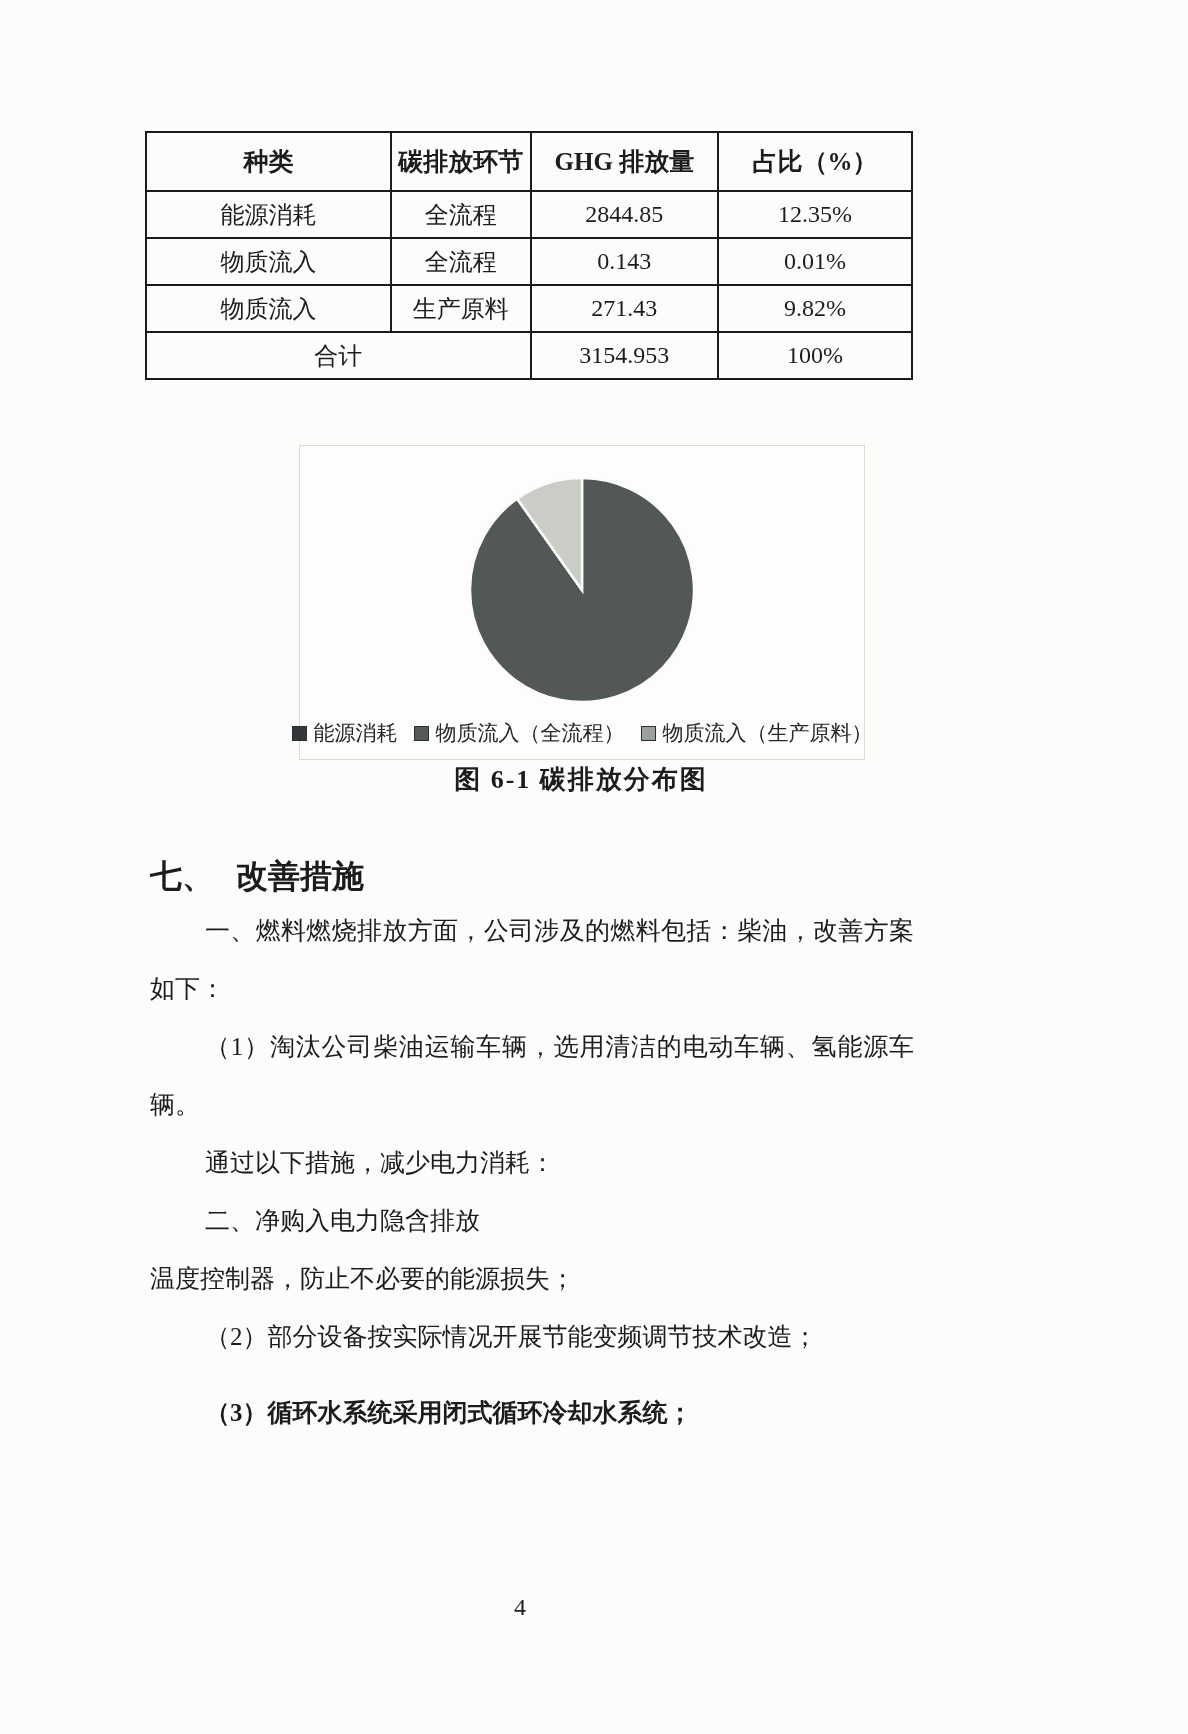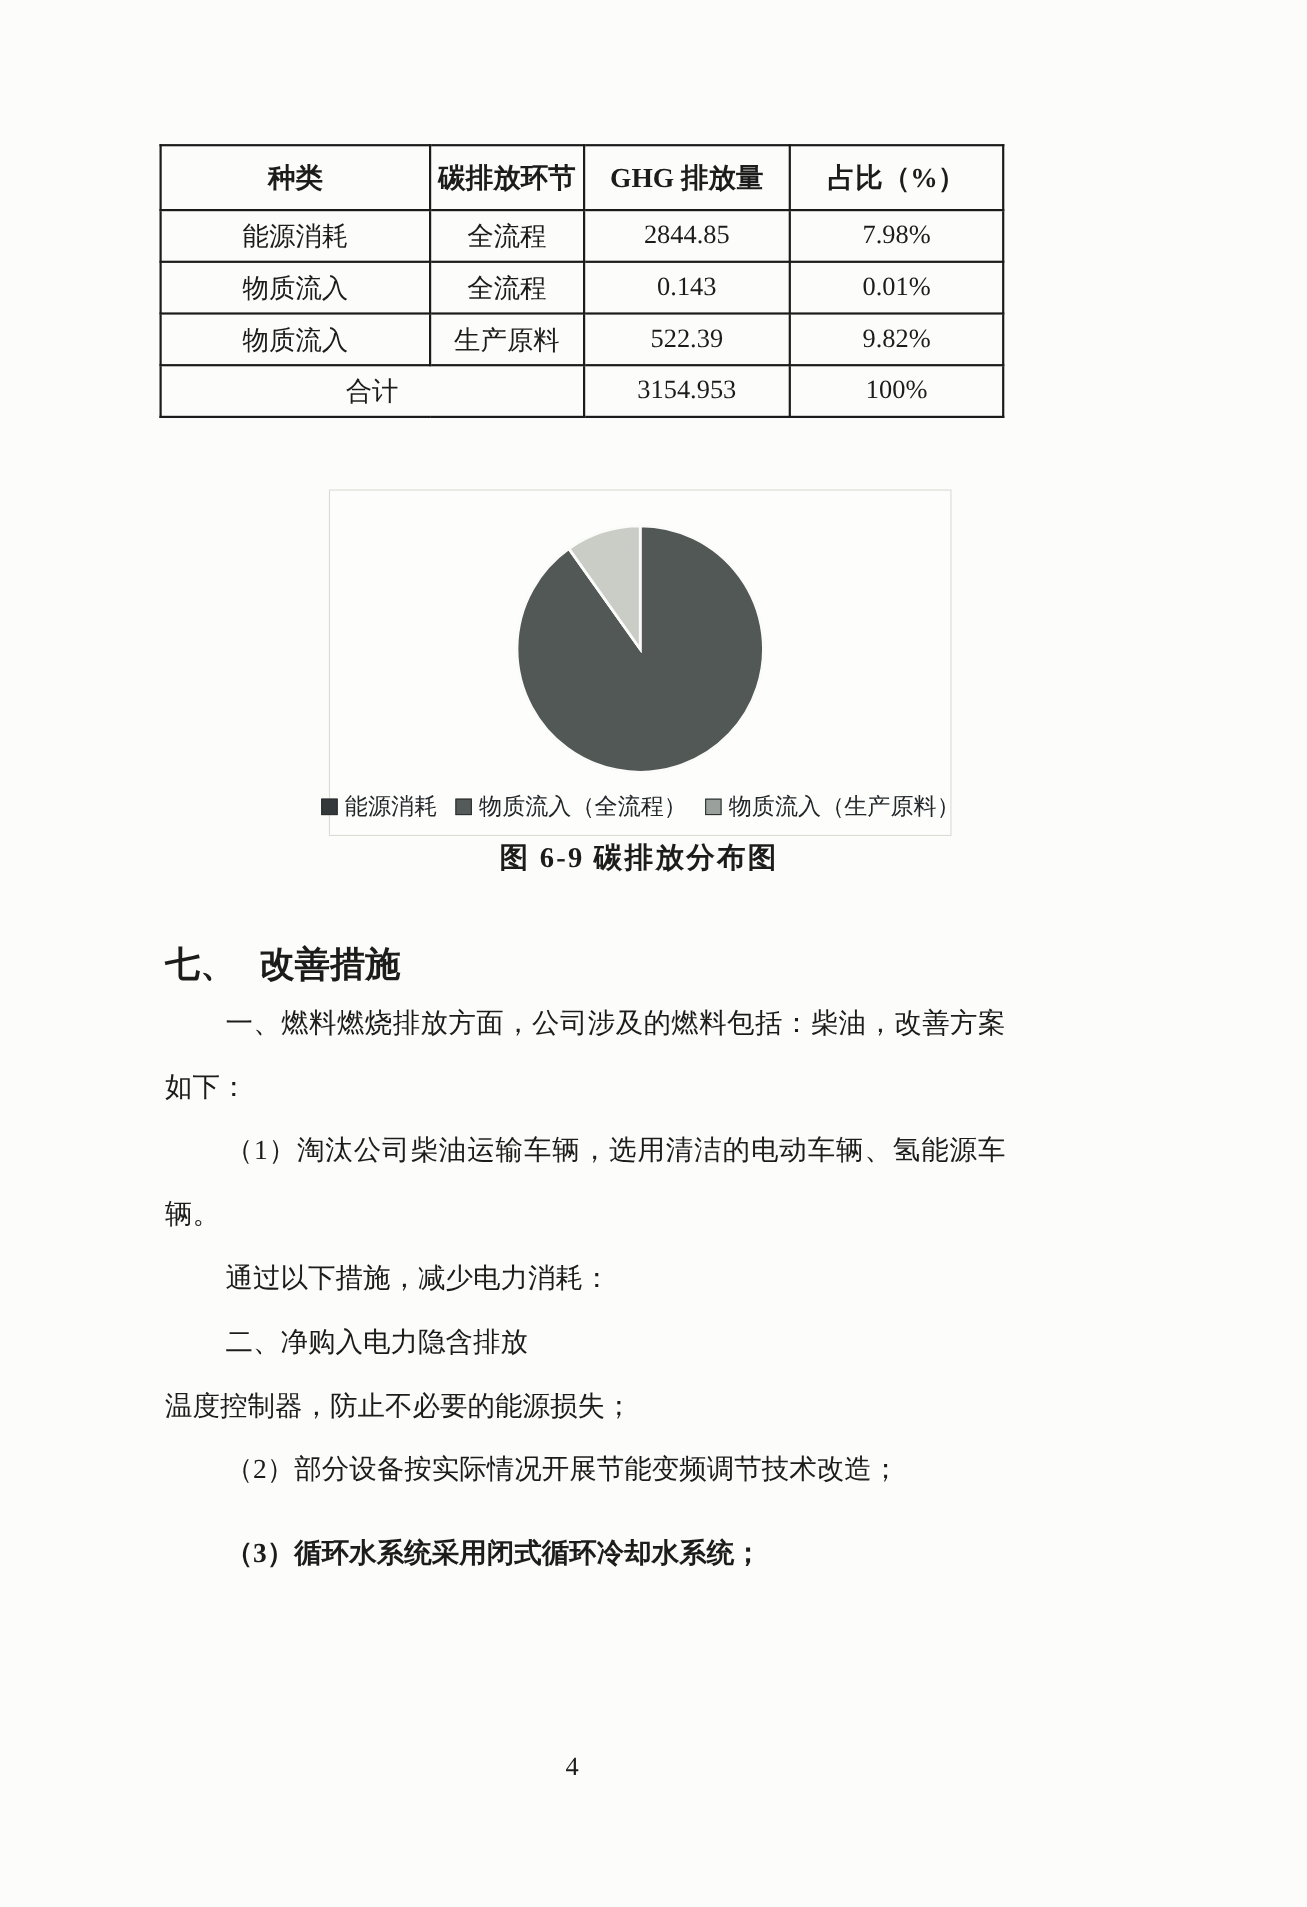--- a/index.html
+++ b/index.html
@@ -70,32 +70,32 @@
             <th>碳排放环节</th>
             <th>GHG 排放量</th>
             <th>占比（%）</th>
           </tr>
       </thead>
       <tbody id="tbody">
           <tr>
             <td>能源消耗</td>
             <td>全流程</td>
             <td>2844.85</td>
-            <td>7.98%</td>
+            <td>12.35%</td>
           </tr>
           <tr>
             <td>物质流入</td>
             <td>全流程</td>
             <td>0.143</td>
             <td>0.01%</td>
           </tr>
           <tr>
             <td>物质流入</td>
             <td>生产原料</td>
-            <td>522.39</td>
+            <td>271.43</td>
             <td>9.82%</td>
           </tr>
           <tr>
             <td colspan="2">合计</td>
             <td>3154.953</td>
             <td>100%</td>
           </tr>
         </tbody>
     </table>
   </div>
@@ -115,21 +115,21 @@
           <span class="swatch" style="background: rgb(84, 90, 89);"></span>
           <span>物质流入（全流程）</span>
         </span>
         <span class="legend-item">
           <span class="swatch" style="background: rgb(154, 160, 155);"></span>
           <span>物质流入（生产原料）</span>
         </span>
       </div>
   </div>
 
-  <div class="caption">图 6-9 碳排放分布图</div>
+  <div class="caption">图 6-1 碳排放分布图</div>
 
   <div class="heading">
     <span>七、</span><span class="htitle">改善措施</span>
   </div>
 
   <div class="text-col" id="textcol">
       <div class="line indent stretch"><span class="b">一、燃料燃烧排放方面，</span><span>公司涉及的燃料包括：柴油，改善方案</span></div>
       <div class="line"><span>如下：</span></div>
       <div class="line indent stretch"><span>（1）淘汰公司柴油运输车辆，选用清洁的电动车辆、氢能源车</span></div>
       <div class="line"><span>辆。</span></div>

